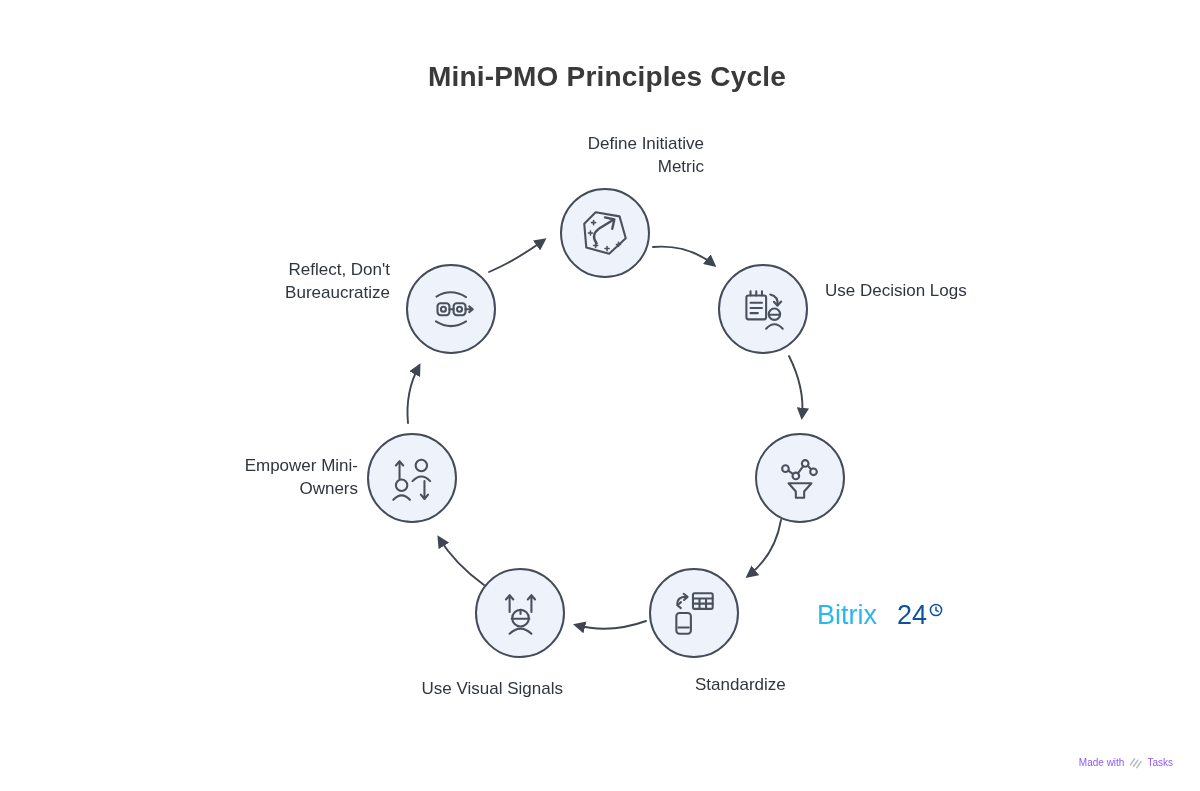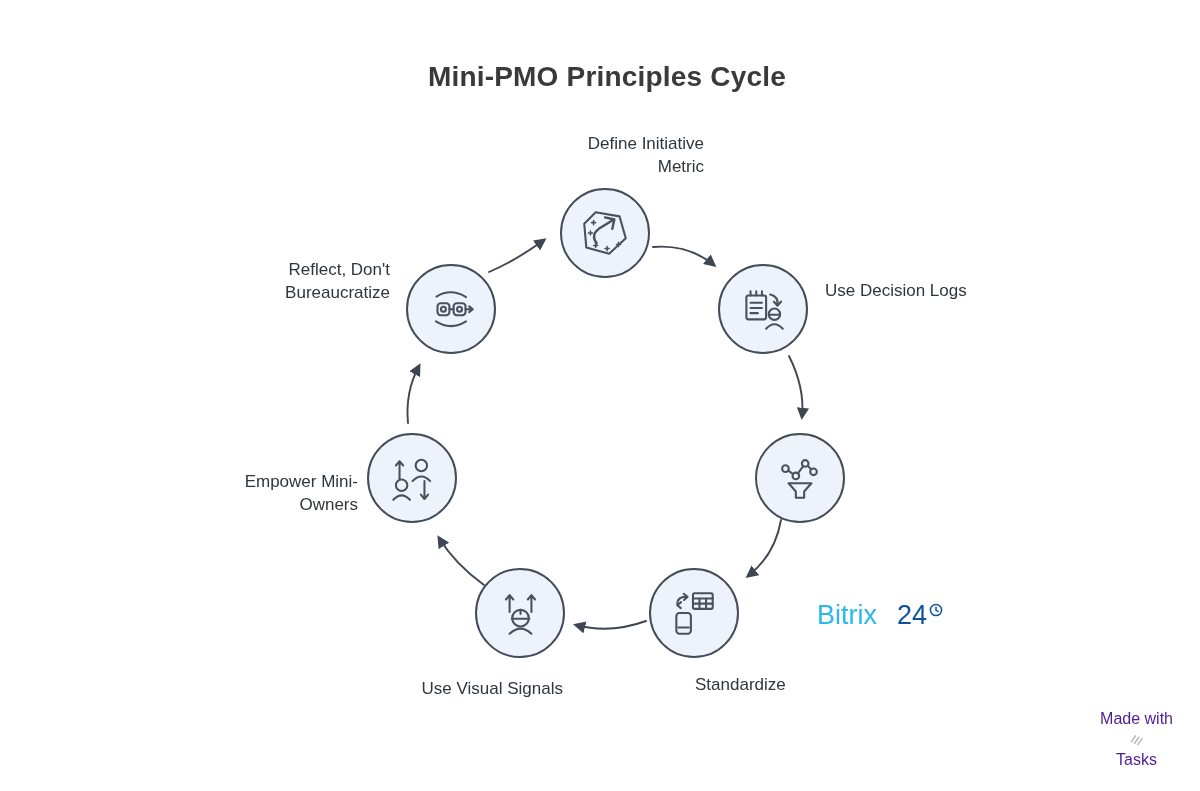--- a/index.html
+++ b/index.html
@@ -28,21 +28,21 @@
   .arrows{position:absolute;left:0;top:0;pointer-events:none;}
   .brand{
     position:absolute;left:817px;top:600px;display:flex;align-items:flex-start;
     font-size:27px;font-weight:400;line-height:30px;
   }
   .brand .b1{color:#29b8ea;}
   .brand .b2{color:#0d529e;margin-left:20px;}
   .brand svg{margin-left:2px;margin-top:3px;}
   .watermark{
     position:absolute;right:27px;bottom:22px;display:flex;align-items:center;gap:5px;
-    font-size:16px;color:#4c1d95;flex-direction:column;
+    font-size:10px;color:#8b5cf6;
   }
 </style>
 </head>
 <body>
 
 <div class="stage">
 
   <div class="page-title">Mini-PMO Principles Cycle</div>
 
   <svg class="arrows" width="1200" height="791" viewBox="0 0 1200 791">
@@ -134,21 +134,21 @@
   <div class="node" style="left:367px;top:433px">
     <svg width="54" height="54" viewBox="0 0 52 52" fill="none" stroke="#4a515d" stroke-width="2" stroke-linecap="round" stroke-linejoin="round">
       <path d="M14 27 V10.5 M10.5 14 L14 9.8 L17.5 14"></path>
       <circle cx="35" cy="14" r="5.5"></circle>
       <path d="M26.5 29 Q35 20 43.5 29"></path>
       <circle cx="16" cy="33" r="5.5"></circle>
       <path d="M8 47 Q16 38.5 24 47"></path>
       <path d="M38 29 V45.5 M34.5 42 L38 46.2 L41.5 42"></path>
     </svg>
   </div>
-  <div class="node-label lbl-right" style="left:178px;top:470px;width:180px">
+  <div class="node-label lbl-right" style="left:178px;top:454px;width:180px">
     <span>Empower Mini-</span>
     <span>Owners</span>
   </div>
 
   <div class="node" style="left:406px;top:264px">
     <svg width="54" height="54" viewBox="0 0 52 52" fill="none" stroke="#4a515d" stroke-width="2" stroke-linecap="round" stroke-linejoin="round">
       <rect x="13" y="20.5" width="11.5" height="11.5" rx="3"></rect>
       <rect x="28.5" y="20.5" width="11.5" height="11.5" rx="3"></rect>
       <circle cx="18.7" cy="26.2" r="2.4"></circle>
       <circle cx="34.2" cy="26.2" r="2.4"></circle>

